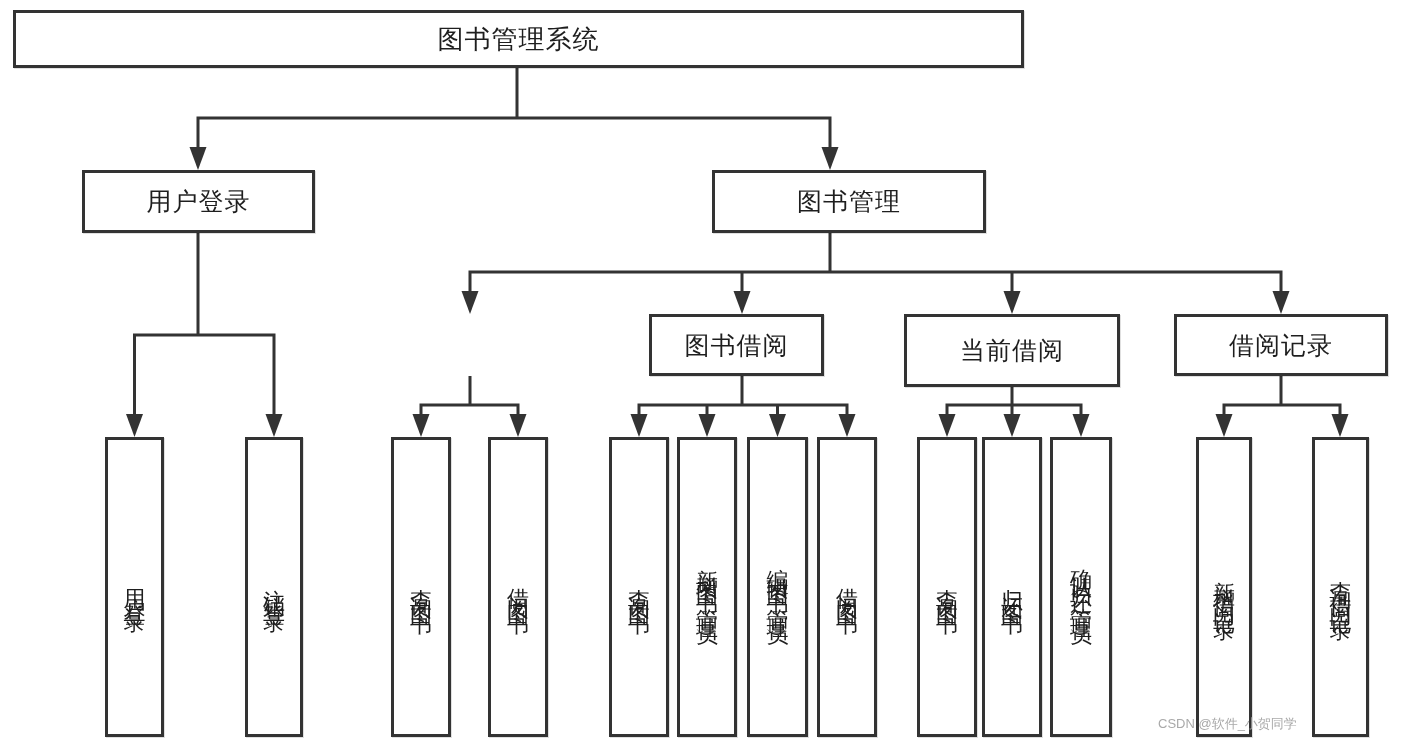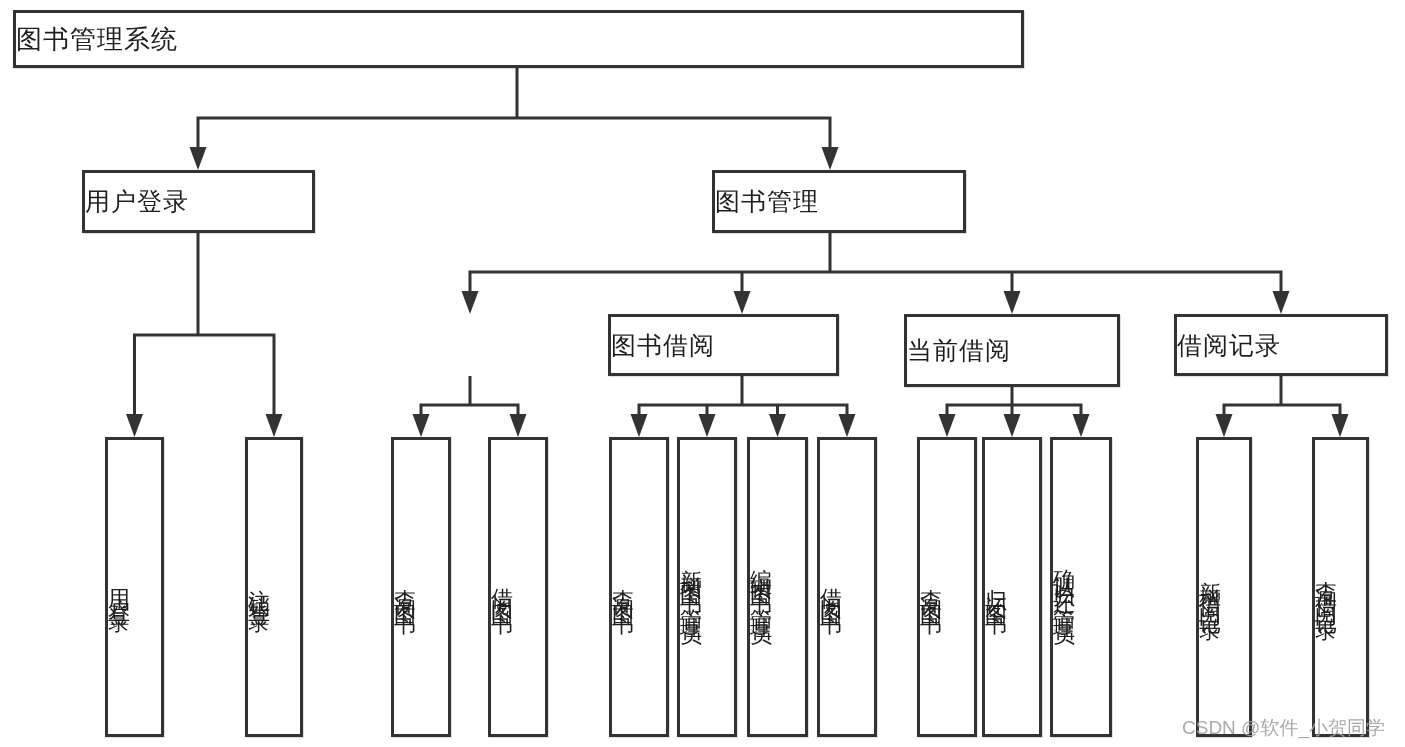--- a/index.html
+++ b/index.html
@@ -15,42 +15,42 @@
     background:var(--bg);
     font-family:"Liberation Sans", sans-serif;
     color:var(--text);
   }
   #stage{position:absolute;left:0;top:0;width:1405px;height:747px;}
   #connectors{position:absolute;left:0;top:0;z-index:0;}
   .node{
     position:absolute;z-index:1;box-sizing:border-box;
     background:var(--box-bg);
     border:3px solid var(--line);
-    display:flex;align-items:center;justify-content:flex-start;
+    display:flex;align-items:center;justify-content:center;
     box-shadow:1px 1px 0 rgba(0,0,0,0.12);
   }
   .node .lbl{
     color:var(--text);
     font-size:25px;
     letter-spacing:1px;
     white-space:nowrap;
     line-height:1;
   }
   .node.root .lbl{font-size:26px;}
   .node.v .lbl{
     writing-mode:vertical-rl;
     text-orientation:mixed;
     font-size:22px;
     letter-spacing:8px;
     white-space:nowrap;
   }
   #watermark{
     position:absolute;z-index:3;
-    left:1182px;top:715px;
-    font-size:19px;
+    left:1158px;top:715px;
+    font-size:13px;
     color:var(--watermark);
     opacity:0.9;
     white-space:nowrap;
     text-align:right;
   }
 </style>
 </head>
 <body>
 
 <div id="stage">
@@ -88,25 +88,25 @@
       </g>
   </svg>
 
   <div class="node root" style="left:13px;top:10px;width:1011px;height:58px">
     <span class="lbl">图书管理系统</span>
   </div>
 
   <div class="node" style="left:82px;top:170px;width:233px;height:63px">
     <span class="lbl">用户登录</span>
   </div>
-  <div class="node" style="left:712px;top:170px;width:254px;height:63px">
+  <div class="node" style="left:712px;top:170px;width:274px;height:63px">
     <span class="lbl">图书管理</span>
   </div>
 
-  <div class="node" style="left:608px;top:314px;width:231px;height:62px">
+  <div class="node" style="left:649px;top:314px;width:175px;height:62px">
     <span class="lbl">图书借阅</span>
   </div>
   <div class="node" style="left:904px;top:314px;width:216px;height:73px">
     <span class="lbl">当前借阅</span>
   </div>
   <div class="node" style="left:1174px;top:314px;width:214px;height:62px">
     <span class="lbl">借阅记录</span>
   </div>
 
   <div class="node v" style="left:105px;top:437px;width:59px;height:300px">

